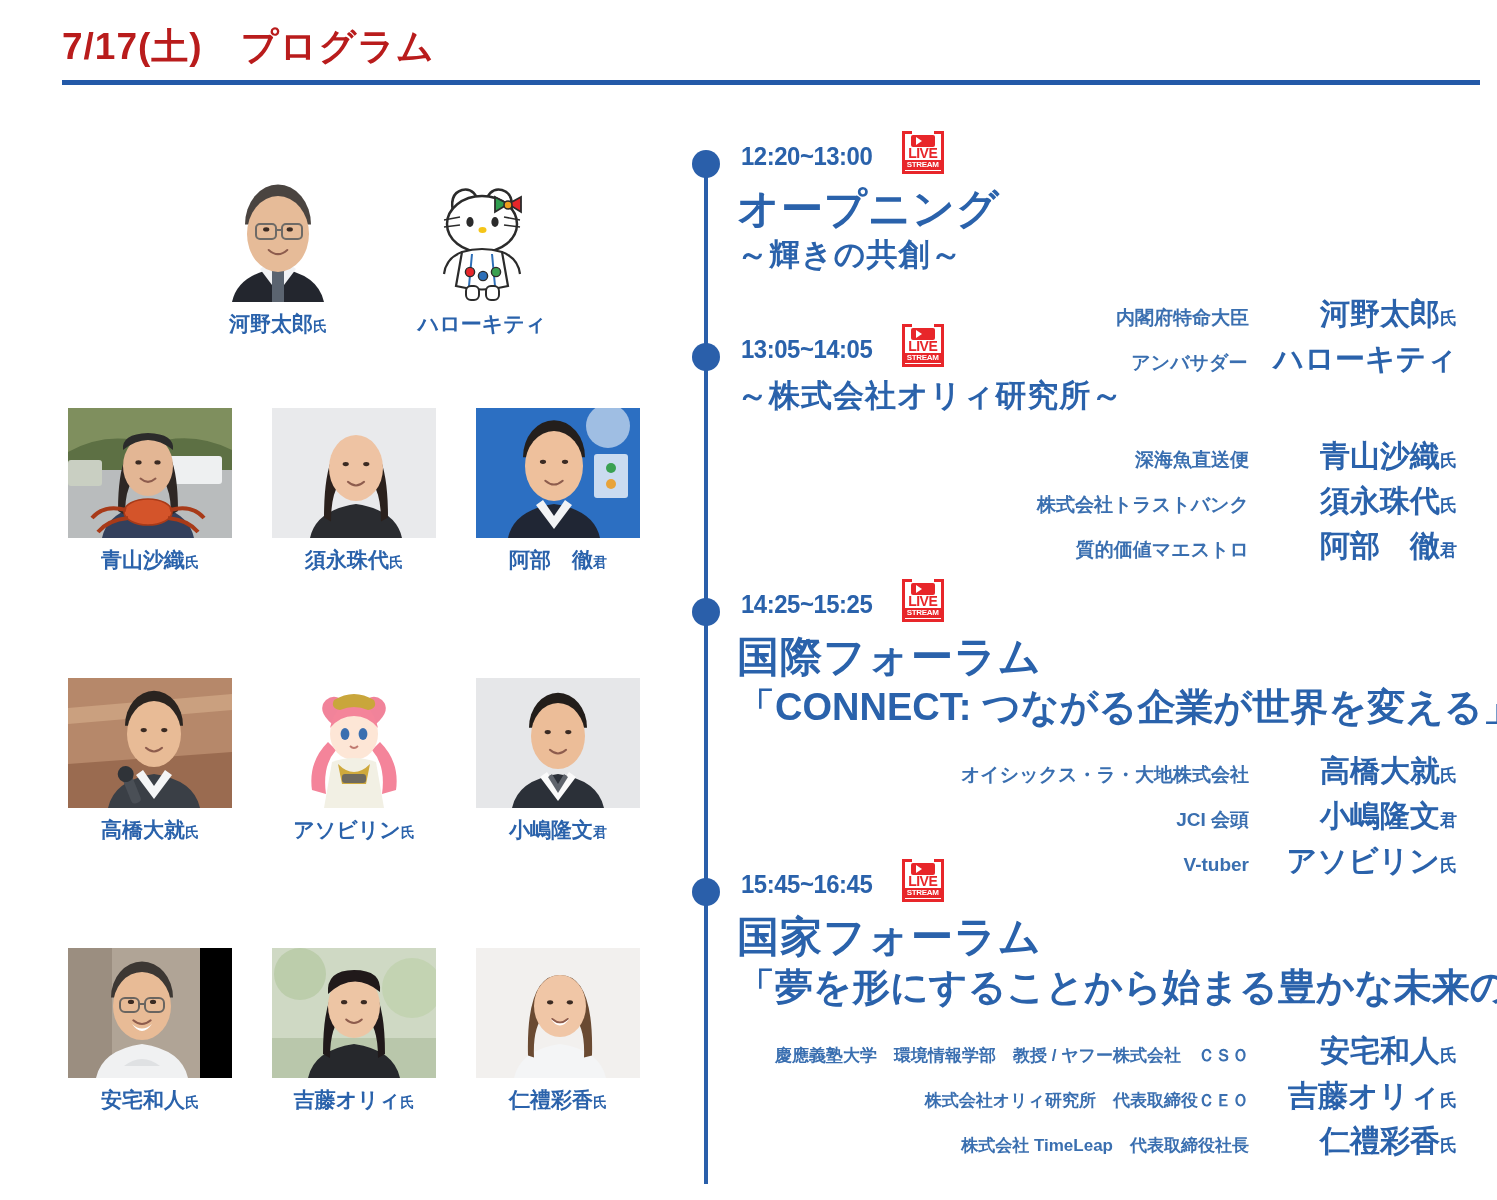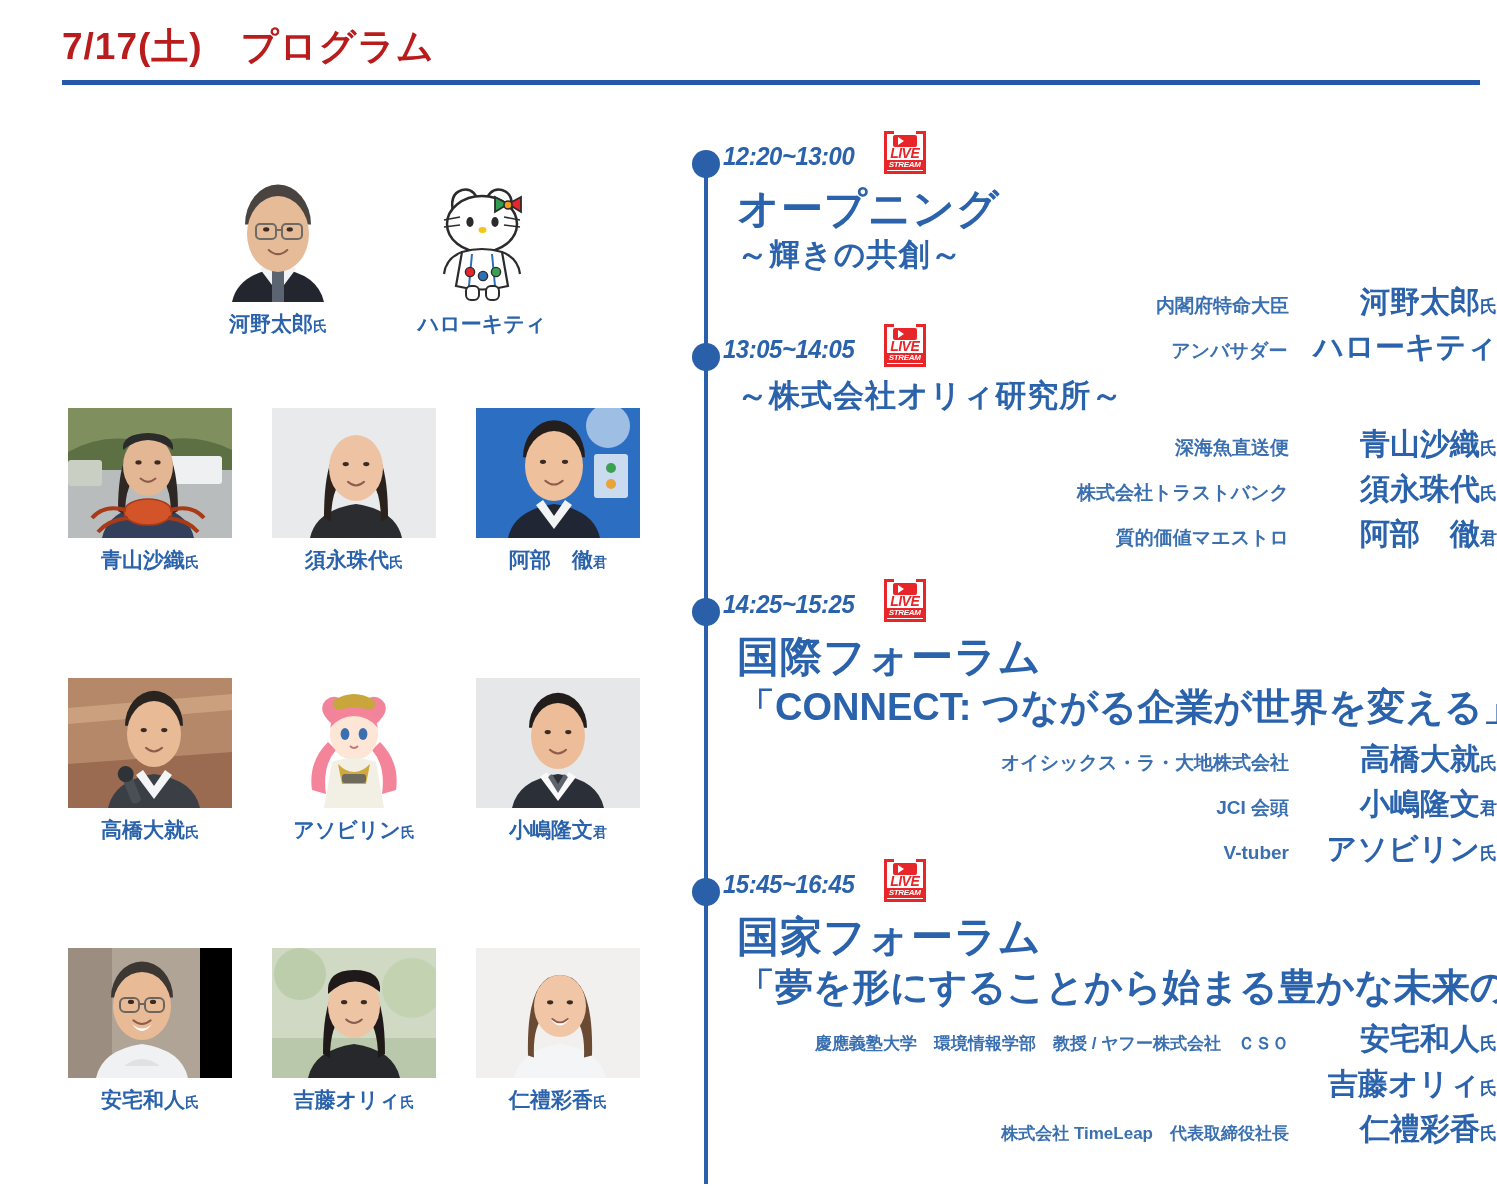--- a/index.html
+++ b/index.html
@@ -121,26 +121,25 @@
     position: absolute;
     left: 7px;
     top: 8px;
     width: 28px;
     height: 28px;
     border-radius: 50%;
     background: #2a5faa;
   }
 
   .session-head {
-    margin-left: 38px;
+    margin-left: 56px;
     display: flex;
     align-items: flex-start;
     gap: 18px;
     height: 40px;
-    font-style: italic;
   }
   .session-time {
     font-size: 26px;
     font-weight: bold;
     color: #2a62ab;
     letter-spacing: -0.5px;
     line-height: 1.1;
     white-space: pre;
     transform: scaleX(0.92);
     transform-origin: left center;
@@ -238,24 +237,25 @@
     line-height: 1.25;
     letter-spacing: 1px;
     white-space: pre;
   }
   .session-subtitle.big {
     font-size: 38px;
     letter-spacing: 0px;
   }
 
   .speakers {
-    margin-top: 8px;
+    margin-top: 20px;
     display: flex;
     flex-direction: column;
     gap: 4px;
+    padding-right: 40px;
   }
   .speaker-line {
     display: flex;
     align-items: baseline;
     justify-content: flex-end;
     gap: 26px;
   }
   .speaker-affil {
     font-size: 19px;
     font-weight: bold;
@@ -628,20 +628,21 @@
           </div>
         </div>
         <div class="session-title">国家フォーラム</div>
         <div class="session-subtitle big">「夢を形にすることから始まる豊かな未来のつくりかた」</div>
         <div class="speakers">
           <div class="speaker-line">
             <div class="speaker-affil sm">慶應義塾大学　環境情報学部　教授 / ヤフー株式会社　ＣＳＯ</div>
             <div class="speaker-name"><span>安宅和人</span><span class="hon">氏</span></div>
           </div>
           <div class="speaker-line">
+            <div class="speaker-affil sm">株式会社オリィ研究所　代表取締役ＣＥＯ</div>
             <div class="speaker-name"><span>吉藤オリィ</span><span class="hon">氏</span></div>
           </div>
           <div class="speaker-line">
             <div class="speaker-affil sm">株式会社 TimeLeap　代表取締役社長</div>
             <div class="speaker-name"><span>仁禮彩香</span><span class="hon">氏</span></div>
           </div>
         </div>
       </div>
     </div>
 

